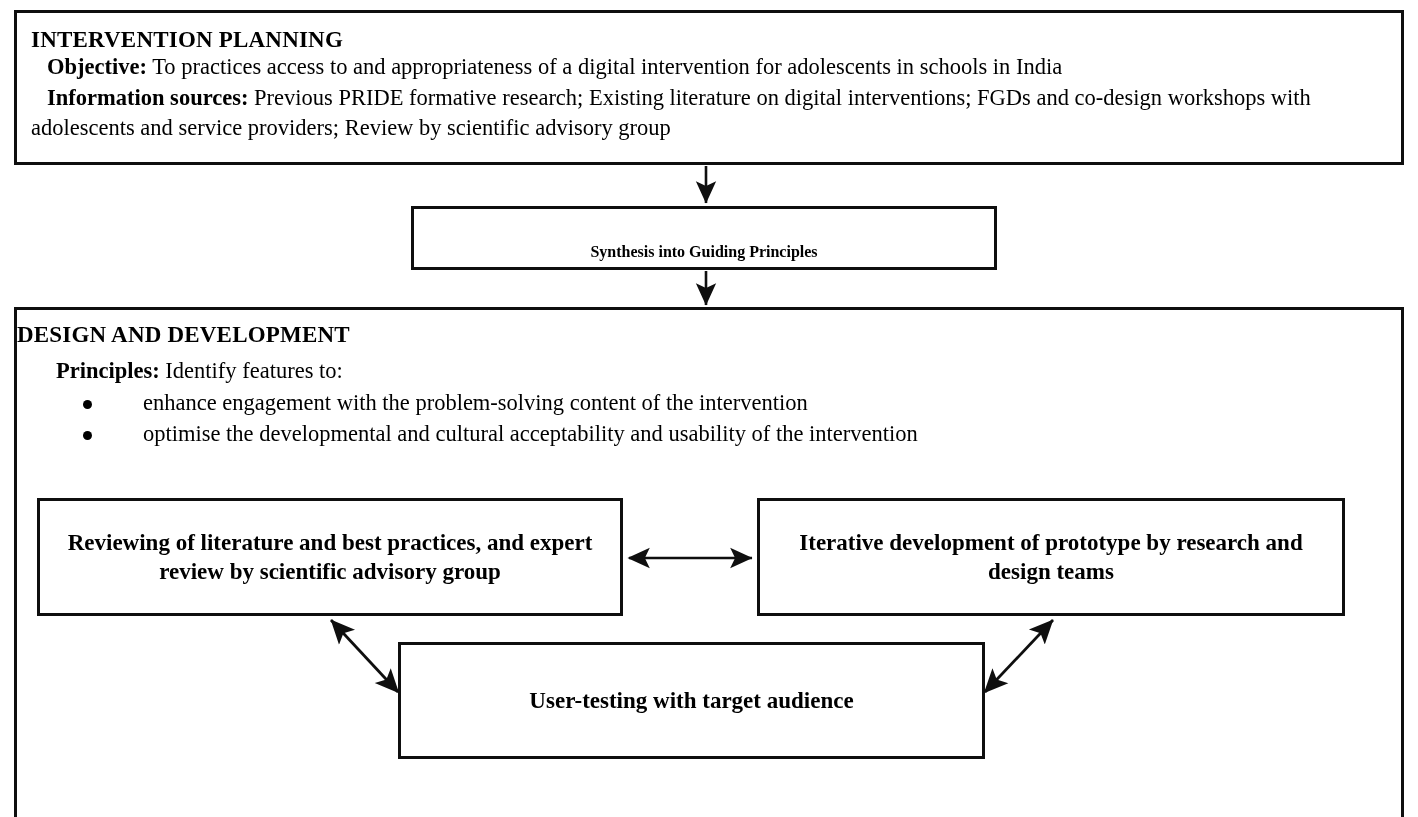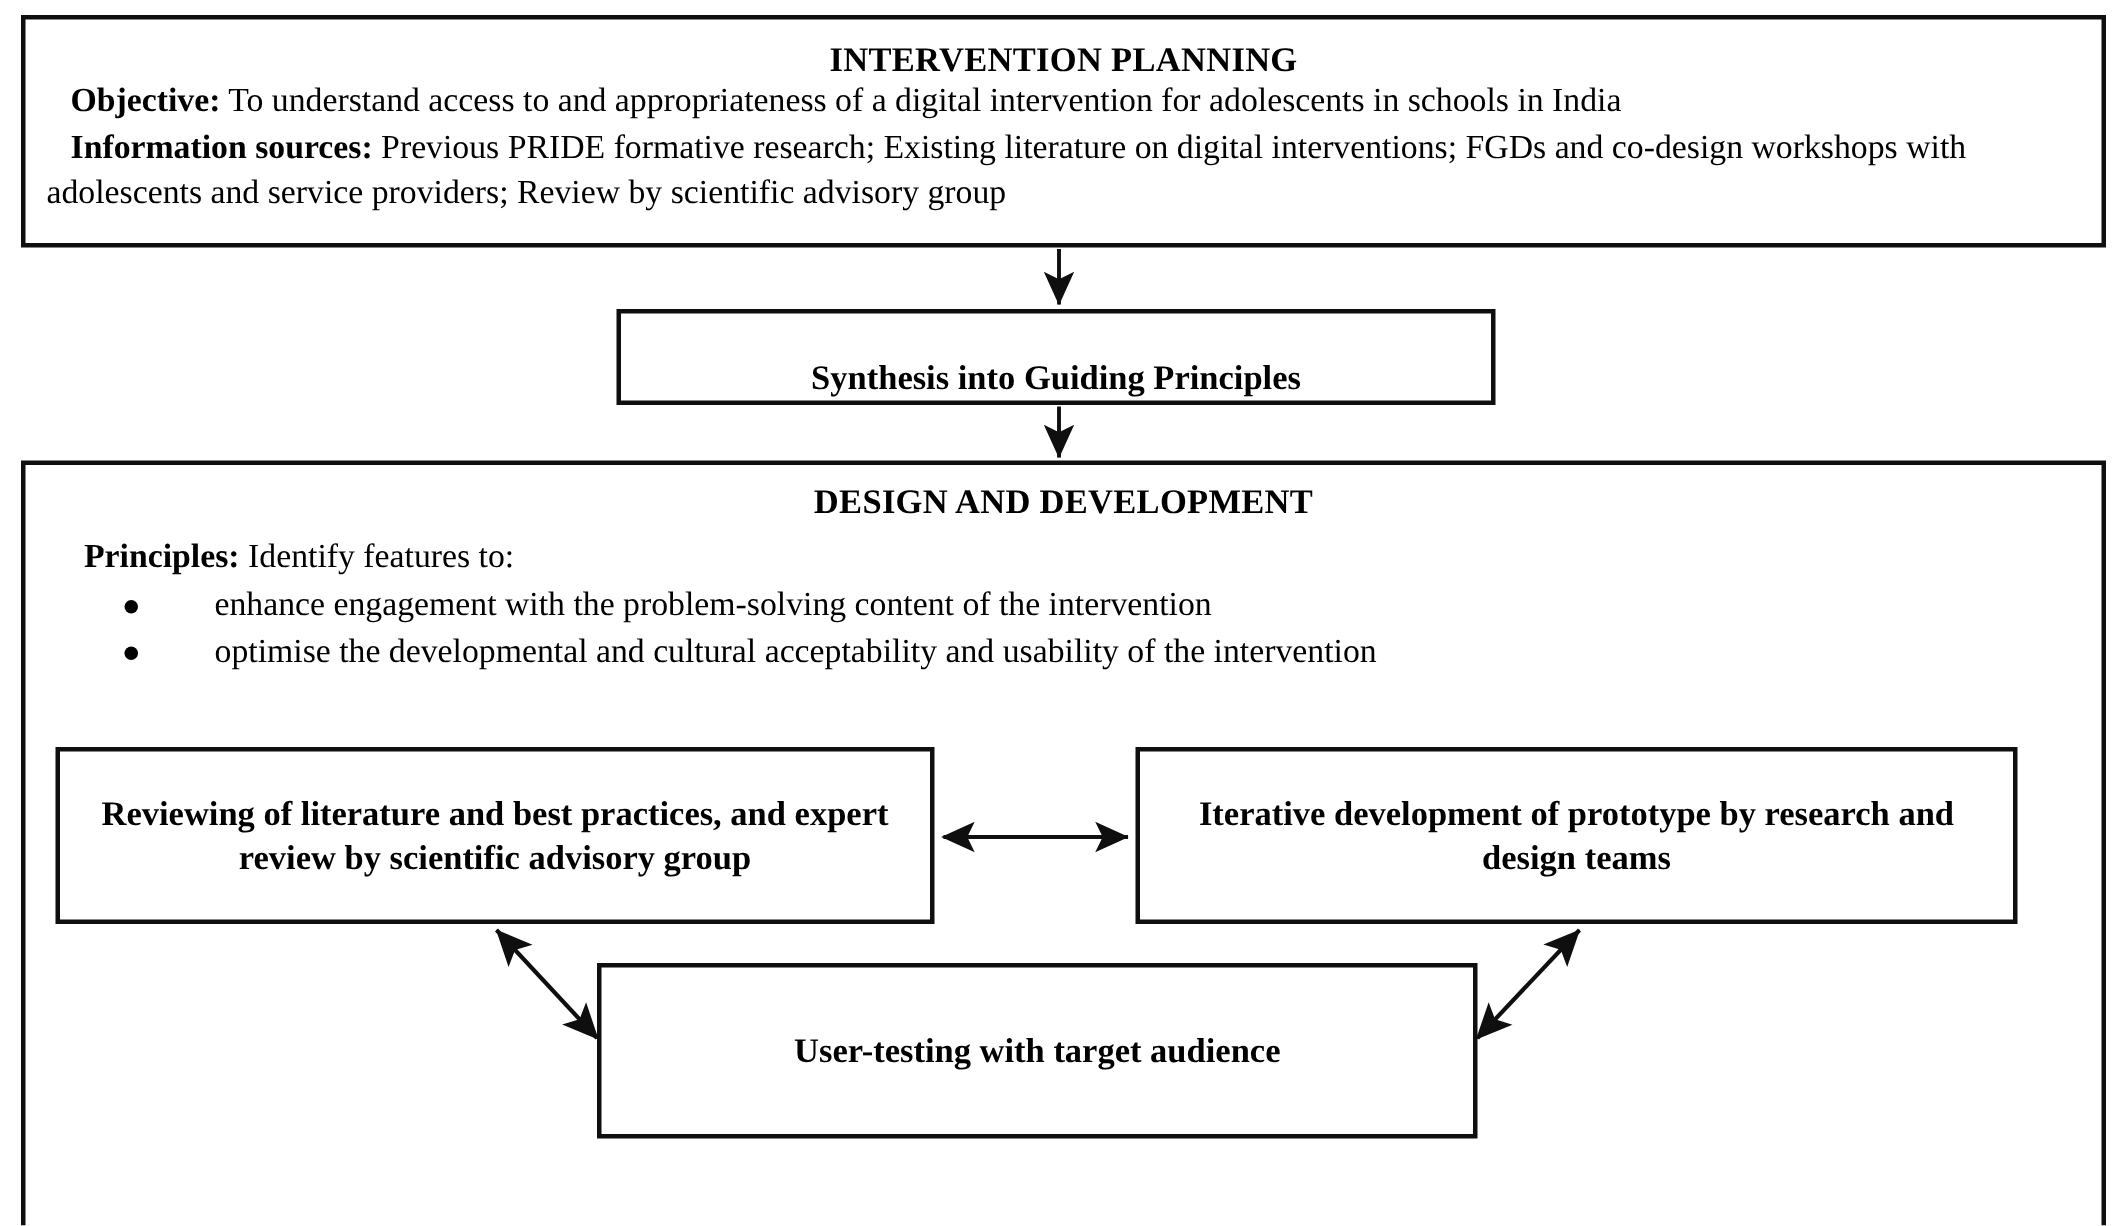--- a/index.html
+++ b/index.html
@@ -20,21 +20,20 @@
   }
 
   .box {
     position: absolute;
     box-sizing: border-box;
     border: 3px solid #0f0f0f;
     background: #ffffff;
   }
 
   .section-title {
-    text-align: center;
     font-weight: bold;
     font-size: 23px;
     letter-spacing: 0.2px;
     line-height: 1.1;
   }
 
   .body-text {
     font-size: 22.5px;
     line-height: 1.33;
   }
@@ -55,21 +54,21 @@
     left: 411px;
     top: 206px;
     width: 586px;
     height: 64px;
     display: flex;
     align-items: center;
     justify-content: center;
   }
   #synthesis-label {
     font-weight: bold;
-    font-size: 23px;
+    font-size: 16px;
     margin-top: 28px;
   }
 
   
   #design-development-box {
     left: 14px;
     top: 307px;
     width: 1390px;
     height: 627px;
     padding: 12px 0 0 0;
@@ -141,21 +140,21 @@
   }
 </style>
 </head>
 <body>
 
 <div id="page">
 
   <div class="box" id="intervention-planning-box">
     <div class="section-title">INTERVENTION PLANNING</div>
     <div class="body-text" id="ip-objective-line">
-      <b>Objective:</b><span> To understand access to and appropriateness of a digital intervention for adolescents in schools in India</span>
+      <b>Objective:</b><span> To practices access to and appropriateness of a digital intervention for adolescents in schools in India</span>
     </div>
     <div class="body-text" id="ip-sources-line">
       <b>Information sources:</b><span> Previous PRIDE formative research; Existing literature on digital interventions; FGDs and co-design workshops with adolescents and service providers; Review by scientific advisory group</span>
     </div>
   </div>
 
   <div class="box" id="synthesis-box">
     <span id="synthesis-label">Synthesis into Guiding Principles</span>
   </div>
 

